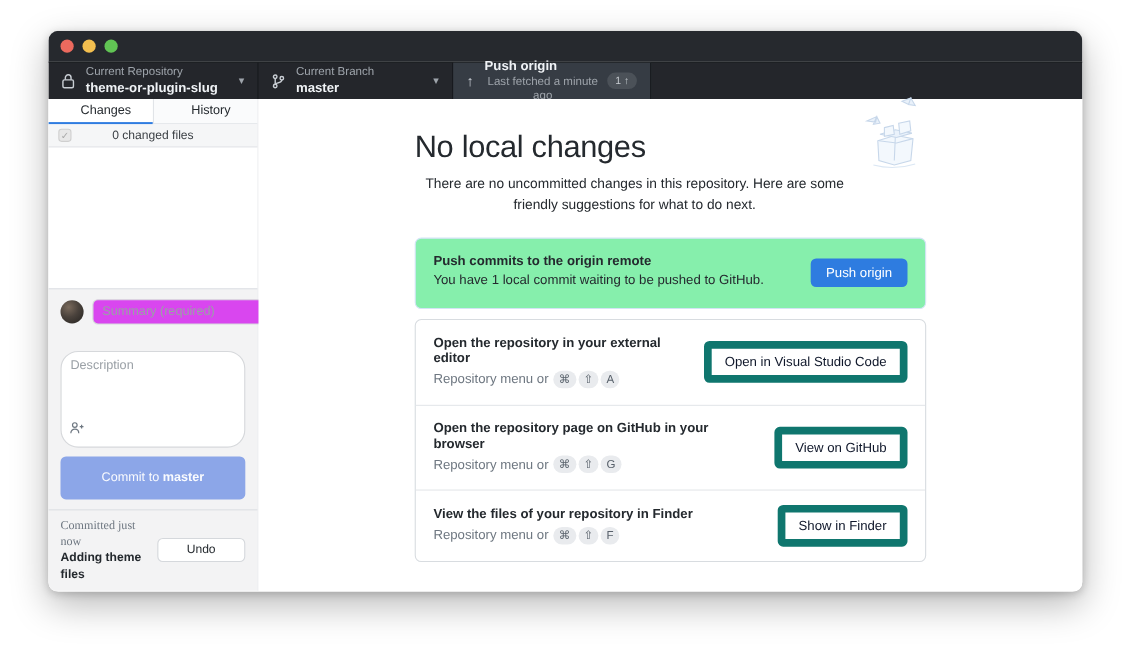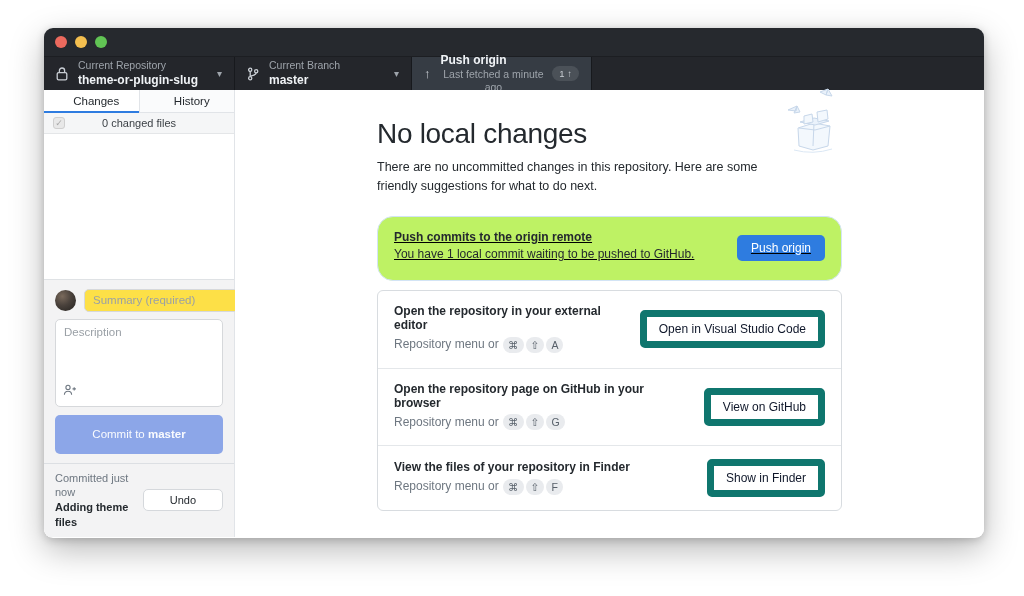--- a/index.html
+++ b/index.html
@@ -49,50 +49,50 @@
   .checkbox { position:absolute; left:9px; width:12px; height:12px; border-radius:3px;
     background:#e8e8e8; border:1px solid #cfcfcf; color:#a8a8a8; font-size:9px;
     display:flex; align-items:center; justify-content:center; cursor:default; }
   .files-label { flex:1; text-align:center; }
   .file-list { flex:1; background:#ffffff; }
   .commit-form { flex:none; background:#f3f3f4; border-top:1px solid #dfe2e5; padding:9px 11px 9px 11px; }
   .summary-row { display:flex; align-items:center; gap:8px; }
   .avatar { width:21px; height:21px; border-radius:50%; flex:none;
     background:radial-gradient(circle at 35% 30%, #7a6a5c 0%, #4a423c 45%, #23211f 100%); }
   .summary-input { flex:1; height:23px; border:1px solid #d6d8db; border-radius:5px;
-    font-size:11.5px; padding:0 8px; color:#24292e; background:#fde047; outline:none;
+    font-size:11.5px; padding:0 8px; color:#24292e; background:#d946ef; outline:none;
     font-family:"Liberation Sans","DejaVu Sans",sans-serif; }
   .summary-input::placeholder, .desc-text::placeholder { color:#9aa0a6; }
-  .desc-box { margin-top:7px; height:88px; background:#fff; border:1px solid #d6d8db;
-    border-radius:5px; position:relative; }
+  .desc-box { margin-top:24px; height:88px; background:#fff; border:1px solid #d6d8db;
+    border-radius:16px; position:relative; }
   .desc-text { width:100%; height:64px; border:none; resize:none; outline:none;
     font-size:11.5px; padding:6px 8px; color:#24292e; background:transparent;
     font-family:"Liberation Sans","DejaVu Sans",sans-serif; }
   .person-add { position:absolute; left:7px; bottom:6px; color:#6e7781; }
   .commit-btn { margin-top:8px; width:100%; height:39px; border:none; border-radius:5px;
     background:#8ca6e8; color:rgba(255,255,255,.95); font-size:11.5px; cursor:pointer;
     font-family:"Liberation Sans","DejaVu Sans",sans-serif; }
   .commit-btn .b { font-weight:bold; }
   .undo-bar { flex:none; background:#f3f3f4; border-top:1px solid #dcdfe3; padding:7px 11px;
     display:flex; align-items:center; justify-content:space-between; }
   .undo-lines { line-height:1.35; }
-  .undo-status { font-size:11px; color:#6e7781; }
+  .undo-status { font-size:11px; color:#6e7781;font-family:Liberation Serif, serif; }
   .undo-msg { font-size:11px; color:#24292e; font-weight:bold; }
   .undo-btn { background:#fff; border:1px solid #d5d8dc; border-radius:5px; padding:4px 26px;
     font-size:11px; color:#24292e; cursor:pointer; font-family:"Liberation Sans","DejaVu Sans",sans-serif; }
 
   
   .main { flex:1; background:#ffffff; display:flex; justify-content:center; }
   .content { width:465px; padding-top:28px; position:relative; }
   .page-title { font-size:28px; font-weight:400; color:#24292e; letter-spacing:-0.3px; }
-  .page-sub { margin-top:8px; font-size:12.5px; color:#24292e; line-height:1.55; max-width:400px; }
+  .page-sub { margin-top:8px; font-size:12.5px; color:#24292e; line-height:1.55; max-width:400px;text-align:center; }
   .illustration { position:absolute; top:-2px; right:0; }
 
-  .card-blue { margin-top:19px; background:#bef264; border:1px solid #d3e4f5; border-radius:16px;
-    padding:13px 16px; display:flex; align-items:center;text-decoration:underline; }
+  .card-blue { margin-top:19px; background:#86efac; border:1px solid #d3e4f5; border-radius:6px;
+    padding:13px 16px; display:flex; align-items:center; }
   .card-group { margin-top:9px; border:1px solid #d8dce0; border-radius:6px; background:#fff; }
   .card { padding:13px 16px; display:flex; align-items:center; }
   .card + .card { border-top:1px solid #e4e7ea; }
   .card-left { flex:1; min-width:0; padding-right:14px; }
   .card-blue .card-left { max-width:350px; }
   .card-title { font-size:12px; font-weight:bold; color:#24292e; margin-bottom:3px; }
   .card-body { font-size:12px; color:#24292e; margin-bottom:6px; }
   .card-hint { font-size:12px; color:#6e7781; line-height:1.65; }
   .card .card-hint { margin-top:2px; }
   .link { color:#0b6bcb; cursor:pointer; text-decoration:none; }

